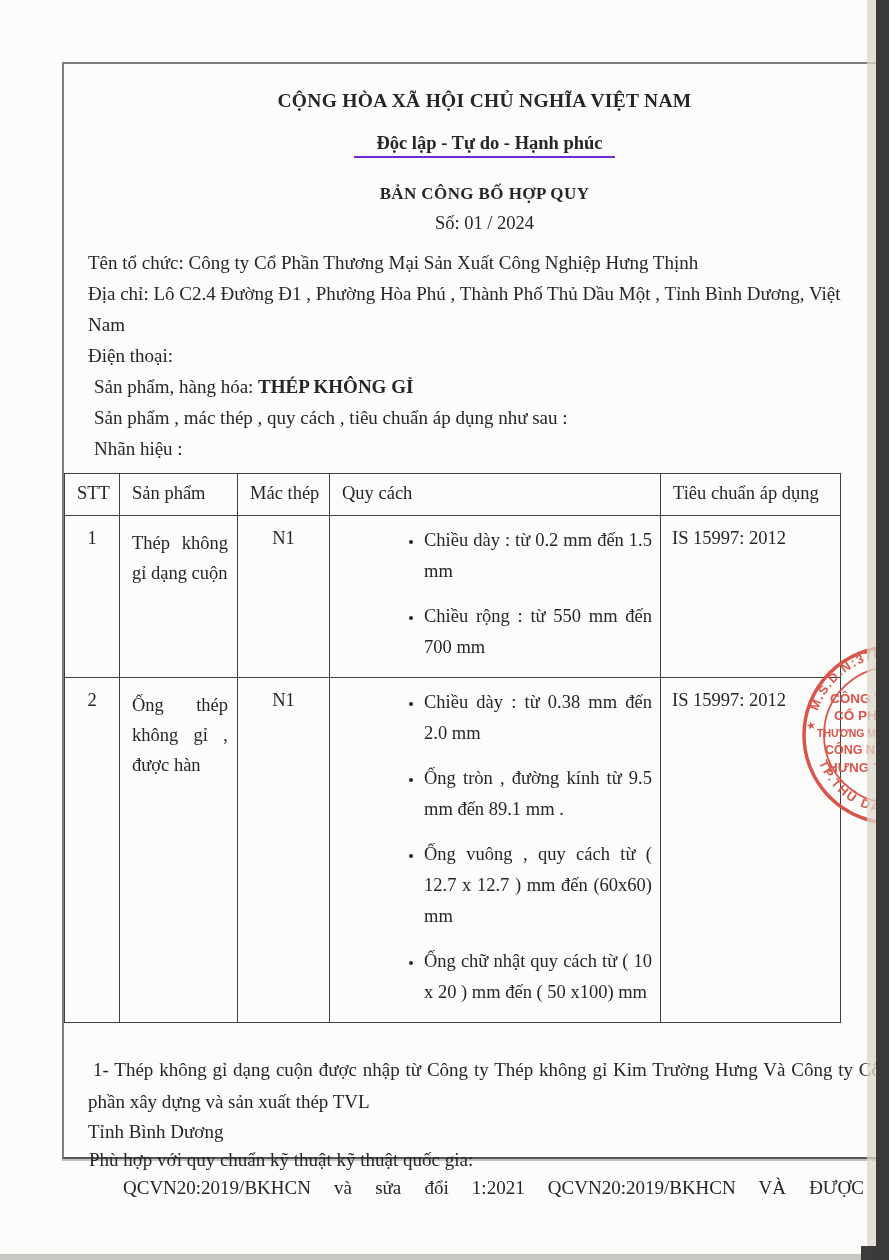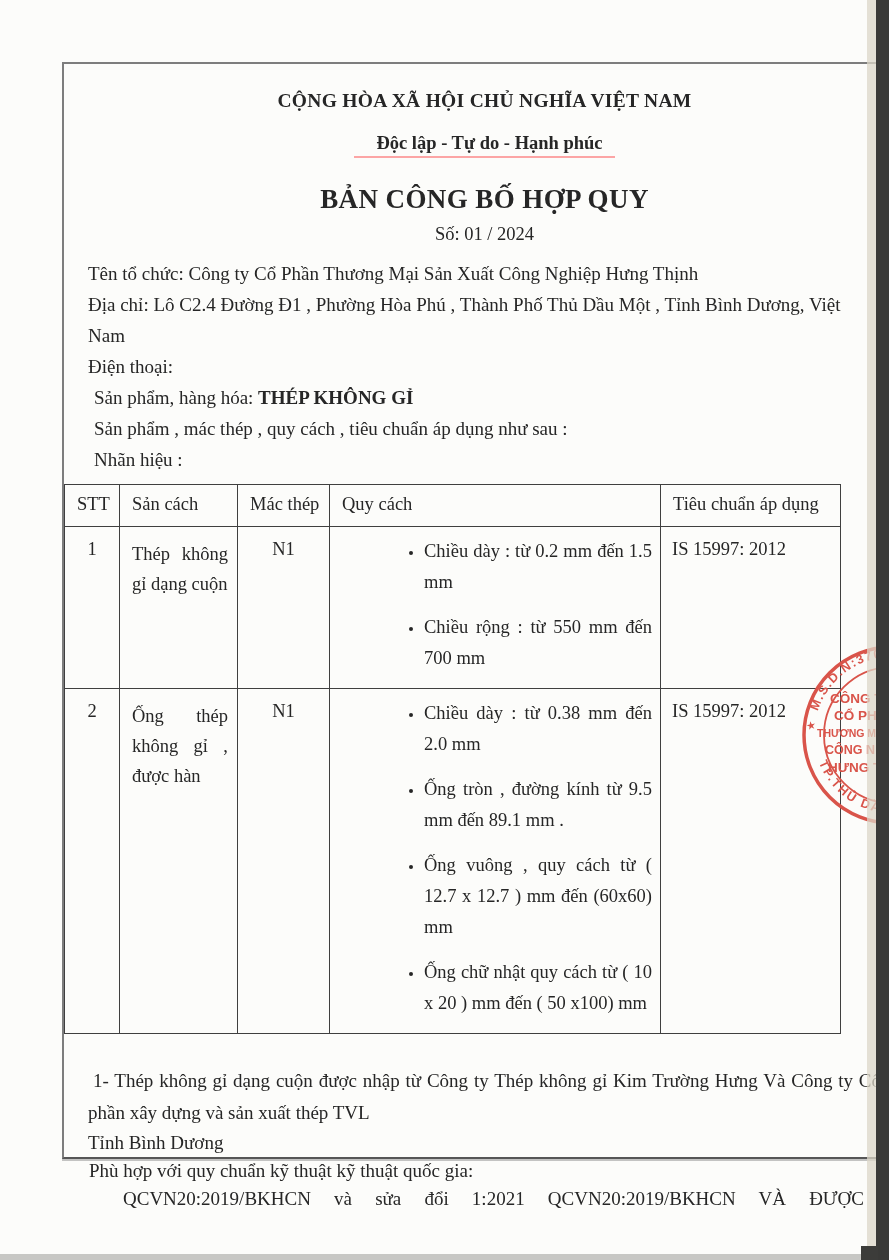--- a/index.html
+++ b/index.html
@@ -12,22 +12,22 @@
   .frame{
     position:absolute;left:62px;top:62px;width:845px;height:1097px;
     border:2px solid #7d7d7d;border-right-color:#5a5a5a;border-bottom-color:#565656;
     box-shadow:0 2px 0 rgba(90,90,90,.35);
     box-sizing:border-box;
     padding:24px 24px 0 24px;
   }
   .center{text-align:center;}
   .nat-title{font-size:19.5px;font-weight:bold;letter-spacing:.3px;margin:2px 0 0 0;}
   .motto{display:inline-block;font-size:18.5px;font-weight:bold;margin-top:3px;
-    padding:0 12px 2px 22px;border-bottom:2px solid #fca5a5;}
-  .doc-title{font-size:27px;font-weight:bold;letter-spacing:.4px;margin-top:26px;}
+    padding:0 12px 2px 22px;border-bottom:2px solid #6d28d9;}
+  .doc-title{font-size:17px;font-weight:bold;letter-spacing:.4px;margin-top:26px;}
   .doc-number{font-size:18.5px;margin-top:9px;}
   .info{margin-top:13px;font-size:19px;line-height:31px;}
   .info p{margin:0;}
   .indent6{padding-left:6px;}
   b.prod{font-weight:bold;}
   table.spec{
     border-collapse:collapse;table-layout:fixed;
     width:776px;margin:9px 0 16px -24px;
     font-size:18.5px;
   }
@@ -90,21 +90,21 @@
     <colgroup>
       <col style="width:55px">
         <col style="width:118px">
         <col style="width:92px">
         <col style="width:331px">
         <col style="width:180px">
     </colgroup>
     <tbody>
         <tr>
       <th class="c">STT</th>
-      <th>Sản cách</th>
+      <th>Sản phẩm</th>
       <th>Mác thép</th>
       <th>Quy cách</th>
       <th>Tiêu chuẩn áp dụng</th>
     </tr>
     <tr class="r1">
       <td class="stt">1</td>
       <td class="sp">Thép không gỉ dạng cuộn</td>
       <td class="mt">N1</td>
       <td class="qc">
         <ul>

